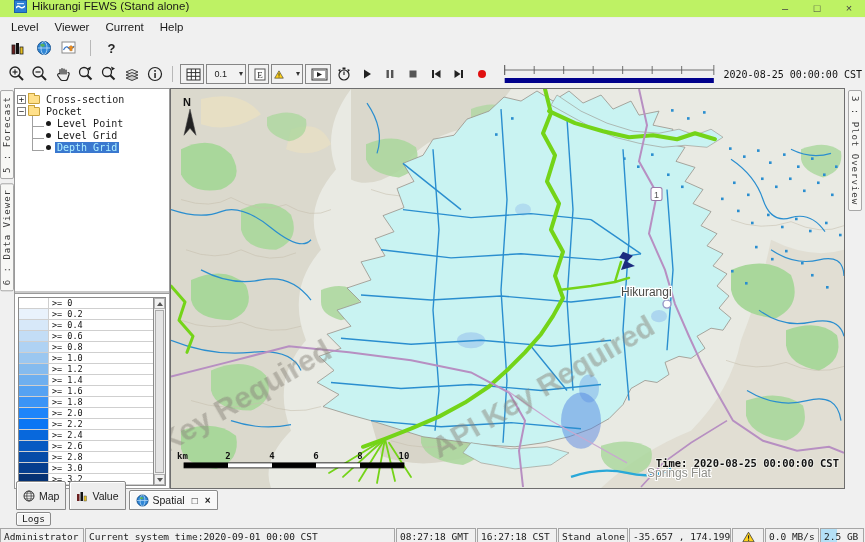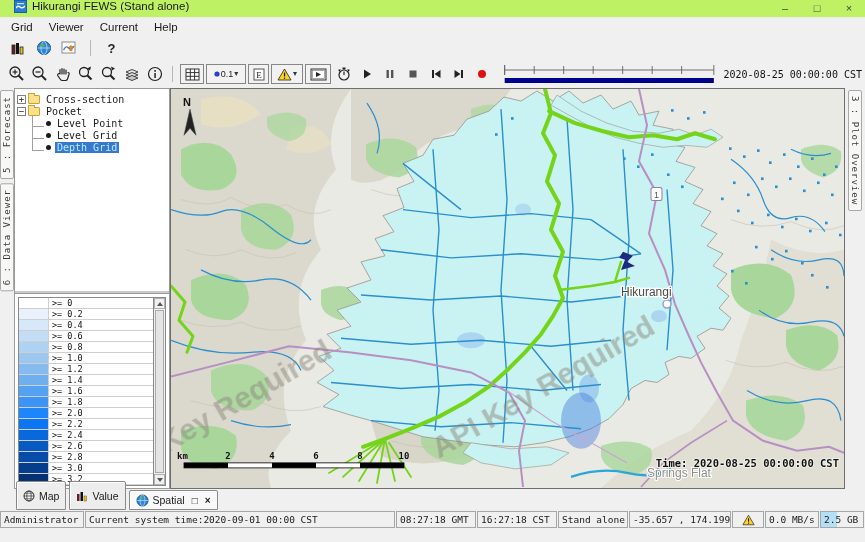--- a/index.html
+++ b/index.html
@@ -17,21 +17,21 @@
 
   
   .menubar { height:18px; display:flex; align-items:center; background:#f0f0f0; padding-left:3px; }
   .menu-item { padding:1px 8px; font-size:11.5px; }
 
   
   .toolbar1 { height:24px; display:flex; align-items:center; gap:5px; padding-left:7px; background:#f0f0f0; }
   .toolbar2 { height:28px; display:flex; align-items:center; gap:2px; padding-left:6px; background:#f0f0f0; }
   .tbtn { width:21px; height:20px; display:flex; align-items:center; justify-content:center; flex:none; }
   .sep { width:1px; height:16px; background:#b8b8b8; margin:0 5px; flex:none; }
-  .boxed { border:1px solid #868686; background:#f2f2f2; height:20px; display:flex; align-items:center; justify-content:center; padding:0 2px; gap:1px; flex:none; }
+  .boxed { border:1px solid #868686; background:#f2f2f2; height:20px; display:flex; align-items:center; justify-content:flex-end; padding:0 2px; gap:12px; flex:none; }
   .dropglyph { font-size:8px; color:#333; line-height:8px; }
   .gridval { font-size:9px; color:#222; }
   .timeline { flex:1; height:24px; position:relative; margin:0 5px 0 8px; min-width:120px; }
   .timeline svg { width:100%; height:100%; display:block; }
   .date-label { font-size:10px; white-space:nowrap; padding-right:3px; color:#111; flex:none; }
 
   
   .main { display:flex; height:401px; background:#f0f0f0; }
   .vstrip { width:14px; display:flex; flex-direction:column; align-items:center; padding-top:2px; flex:none; }
   .vstrip.right { width:20px; }
@@ -92,21 +92,21 @@
     </span>
     <span class="title-text">Hikurangi FEWS  (Stand alone)</span>
     <span class="wbtns">
       <span class="wbtn">–</span>
       <span class="wbtn">□</span>
       <span class="wbtn">×</span>
     </span>
   </div>
 
   <div class="menubar">
-    <span class="menu-item">Grid</span>
+    <span class="menu-item">Level</span>
     <span class="menu-item">Viewer</span>
     <span class="menu-item">Current</span>
     <span class="menu-item">Help</span>
   </div>
 
   <div class="toolbar1">
     <span class="tbtn">
       <svg width="16" height="16" viewBox="0 0 16 16">
           <rect x="2" y="5" width="3" height="9" fill="#6b1f1f" stroke="#222" stroke-width="0.8"></rect>
           <rect x="6" y="3" width="3" height="11" fill="#111"></rect>
@@ -616,20 +616,23 @@
           <ellipse cx="6.5" cy="6.5" rx="2.4" ry="5.5" fill="none" stroke="#bfe0f8" stroke-width="0.7"></ellipse>
           <line x1="1" y1="6.5" x2="12" y2="6.5" stroke="#bfe0f8" stroke-width="0.7"></line>
           <path d="M3.5 4 q1.6 -1.6 3.2 -0.8 l0.8 1.6 -2.4 0.8z" fill="#59b05a"></path>
         </svg>
       <span>Spatial</span>
       <span class="glyphbtn">□</span>
       <span class="glyphbtn" style="font-weight:bold;">×</span>
     </span>
   </div>
 
+  <div class="logsrow">
+    <span class="logsbtn">Logs</span>
+  </div>
 
   <div class="statusbar">
     <span class="seg" style="width:84px;">Administrator</span>
     <span class="seg" style="width:310px;">Current system time:2020-09-01 00:00 CST</span>
     <span class="seg" style="width:80px;">08:27:18 GMT</span>
     <span class="seg" style="width:80px;">16:27:18 CST</span>
     <span class="seg" style="width:70px;">Stand alone</span>
     <span class="seg" style="width:102px;">-35.657 , 174.199</span>
     <span class="seg" style="width:32px;justify-content:center;">
       <svg width="13" height="12" viewBox="0 0 15 13">

